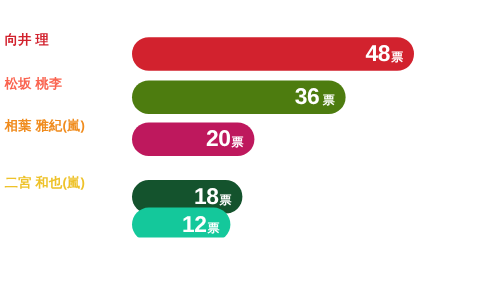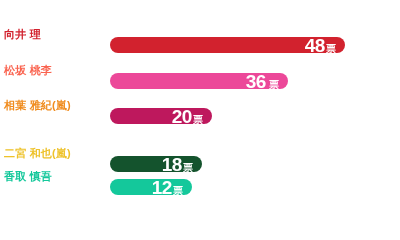--- a/index.html
+++ b/index.html
@@ -46,21 +46,21 @@
   }
   .row-label .sub {
     display: block;
     font-size: 11px;
     font-weight: bold;
   }
 
   .bar {
     position: absolute;
     left: 110px;
-    height: 16px;
+    height: 28px;
     border-radius: 14px;
     display: flex;
     align-items: center;
     justify-content: flex-end;
     box-sizing: border-box;
     padding-right: 9px;
     margin-top: 20px;
   }
 
   .value {
@@ -103,21 +103,21 @@
         <span>48</span>
           <span class="unit">票</span>
       </span>
     </div>
   </div>
 
   <div class="row r1">
     <div class="row-label" style="color:#fa6450;">
       <span>松坂 桃李</span>
     </div>
-    <div class="bar" style="background:#ec4899; width:178px;">
+    <div class="bar" style="background:#4d7c0f; width:178px;">
       <span class="value">
         <span>36</span>
           <span class="unit" style="margin-left:3px;">票</span>
       </span>
     </div>
   </div>
 
   <div class="row r2">
     <div class="row-label" style="color:#f08c1e;">
       <span>相葉 雅紀(嵐)</span>
@@ -137,21 +137,20 @@
     <div class="bar" style="background:#14532d; width:92px;">
       <span class="value">
         <span>18</span>
           <span class="unit">票</span>
       </span>
     </div>
   </div>
 
   <div class="row r4">
     <div class="row-label two-line" style="color:#14c89b;">
-      <span>香取 慎吾</span>
     </div>
     <div class="bar" style="background:#14c89b; width:82px;">
       <span class="value">
         <span>12</span>
           <span class="unit">票</span>
       </span>
     </div>
   </div>
 
 </div>

